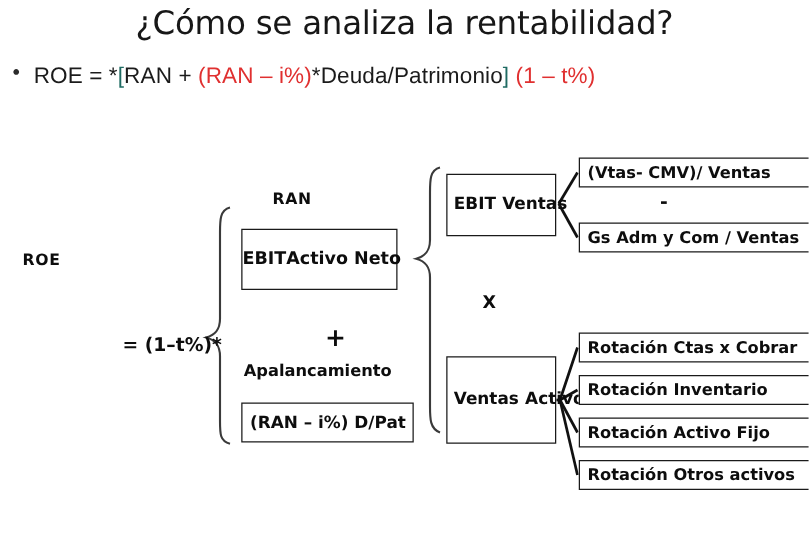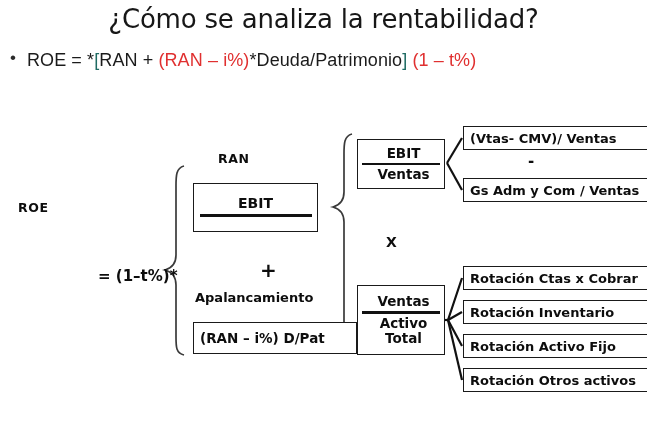--- a/index.html
+++ b/index.html
@@ -74,21 +74,21 @@
     position: absolute;
     font-family: "DejaVu Sans", "Liberation Sans", sans-serif;
     font-weight: bold;
     color: #0d0d0d;
     white-space: nowrap;
   }
 
   
   .frac {
     display: flex;
-    flex-direction: column;
+    flex-direction: row;
     align-items: center;
     width: 100%;
   }
   .frac .num, .frac .den {
     text-align: center;
     line-height: 1.12;
     white-space: nowrap;
   }
   .frac .bar {
     height: 2.6px;
@@ -105,21 +105,21 @@
 
   #eq-factor      { left: 98px;  top: 267px; font-size: 15px; }
 
   #ran-label      { left: 218px; top: 151px; font-size: 12.5px; letter-spacing: 0.6px; }
   #ran-box        { left: 193px; top: 183px; width: 125px; height: 49px; }
   #ran-box .num, #ran-box .den { font-size: 14px; }
   #ran-box .bar   { width: 112px; }
 
   #plus-sign      { left: 260px; top: 258px; font-size: 20px; }
   #apal-label     { left: 195px; top: 290px; font-size: 13px; }
-  #apal-box       { left: 193px; top: 322px; width: 164px; height: 32px; }
+  #apal-box       { left: 193px; top: 322px; width: 138px; height: 32px; }
   #apal-box .txt  { font-size: 13.5px; padding-left: 6px; }
 
   #ebitv-box      { left: 357px; top: 139px; width: 88px;  height: 50px; }
   #ebitv-box .num, #ebitv-box .den { font-size: 13.5px; }
   #ebitv-box .bar { width: 78px; }
 
   #x-sign         { left: 386px; top: 234px; font-size: 14px; letter-spacing: 0.5px; }
 
   #ventas-box     { left: 357px; top: 285px; width: 88px;  height: 70px; }
   #ventas-box .num, #ventas-box .den { font-size: 13.5px; }
@@ -193,20 +193,21 @@
   </svg>
 
   <div class="lbl" id="roe-label">ROE</div>
   <div class="lbl" id="eq-factor">= (1–t%)*</div>
 
   <div class="lbl" id="ran-label">RAN</div>
   <div class="box" id="ran-box">
     <div class="frac">
       <div class="num">EBIT</div>
       <div class="bar"></div>
+      <div class="den">Activo Neto</div>
     </div>
   </div>
 
   <div class="lbl" id="plus-sign">+</div>
   <div class="lbl" id="apal-label">Apalancamiento</div>
   <div class="box" id="apal-box">
     <div class="txt">(RAN – i%) D/Pat</div>
   </div>
 
   <div class="box" id="ebitv-box">

